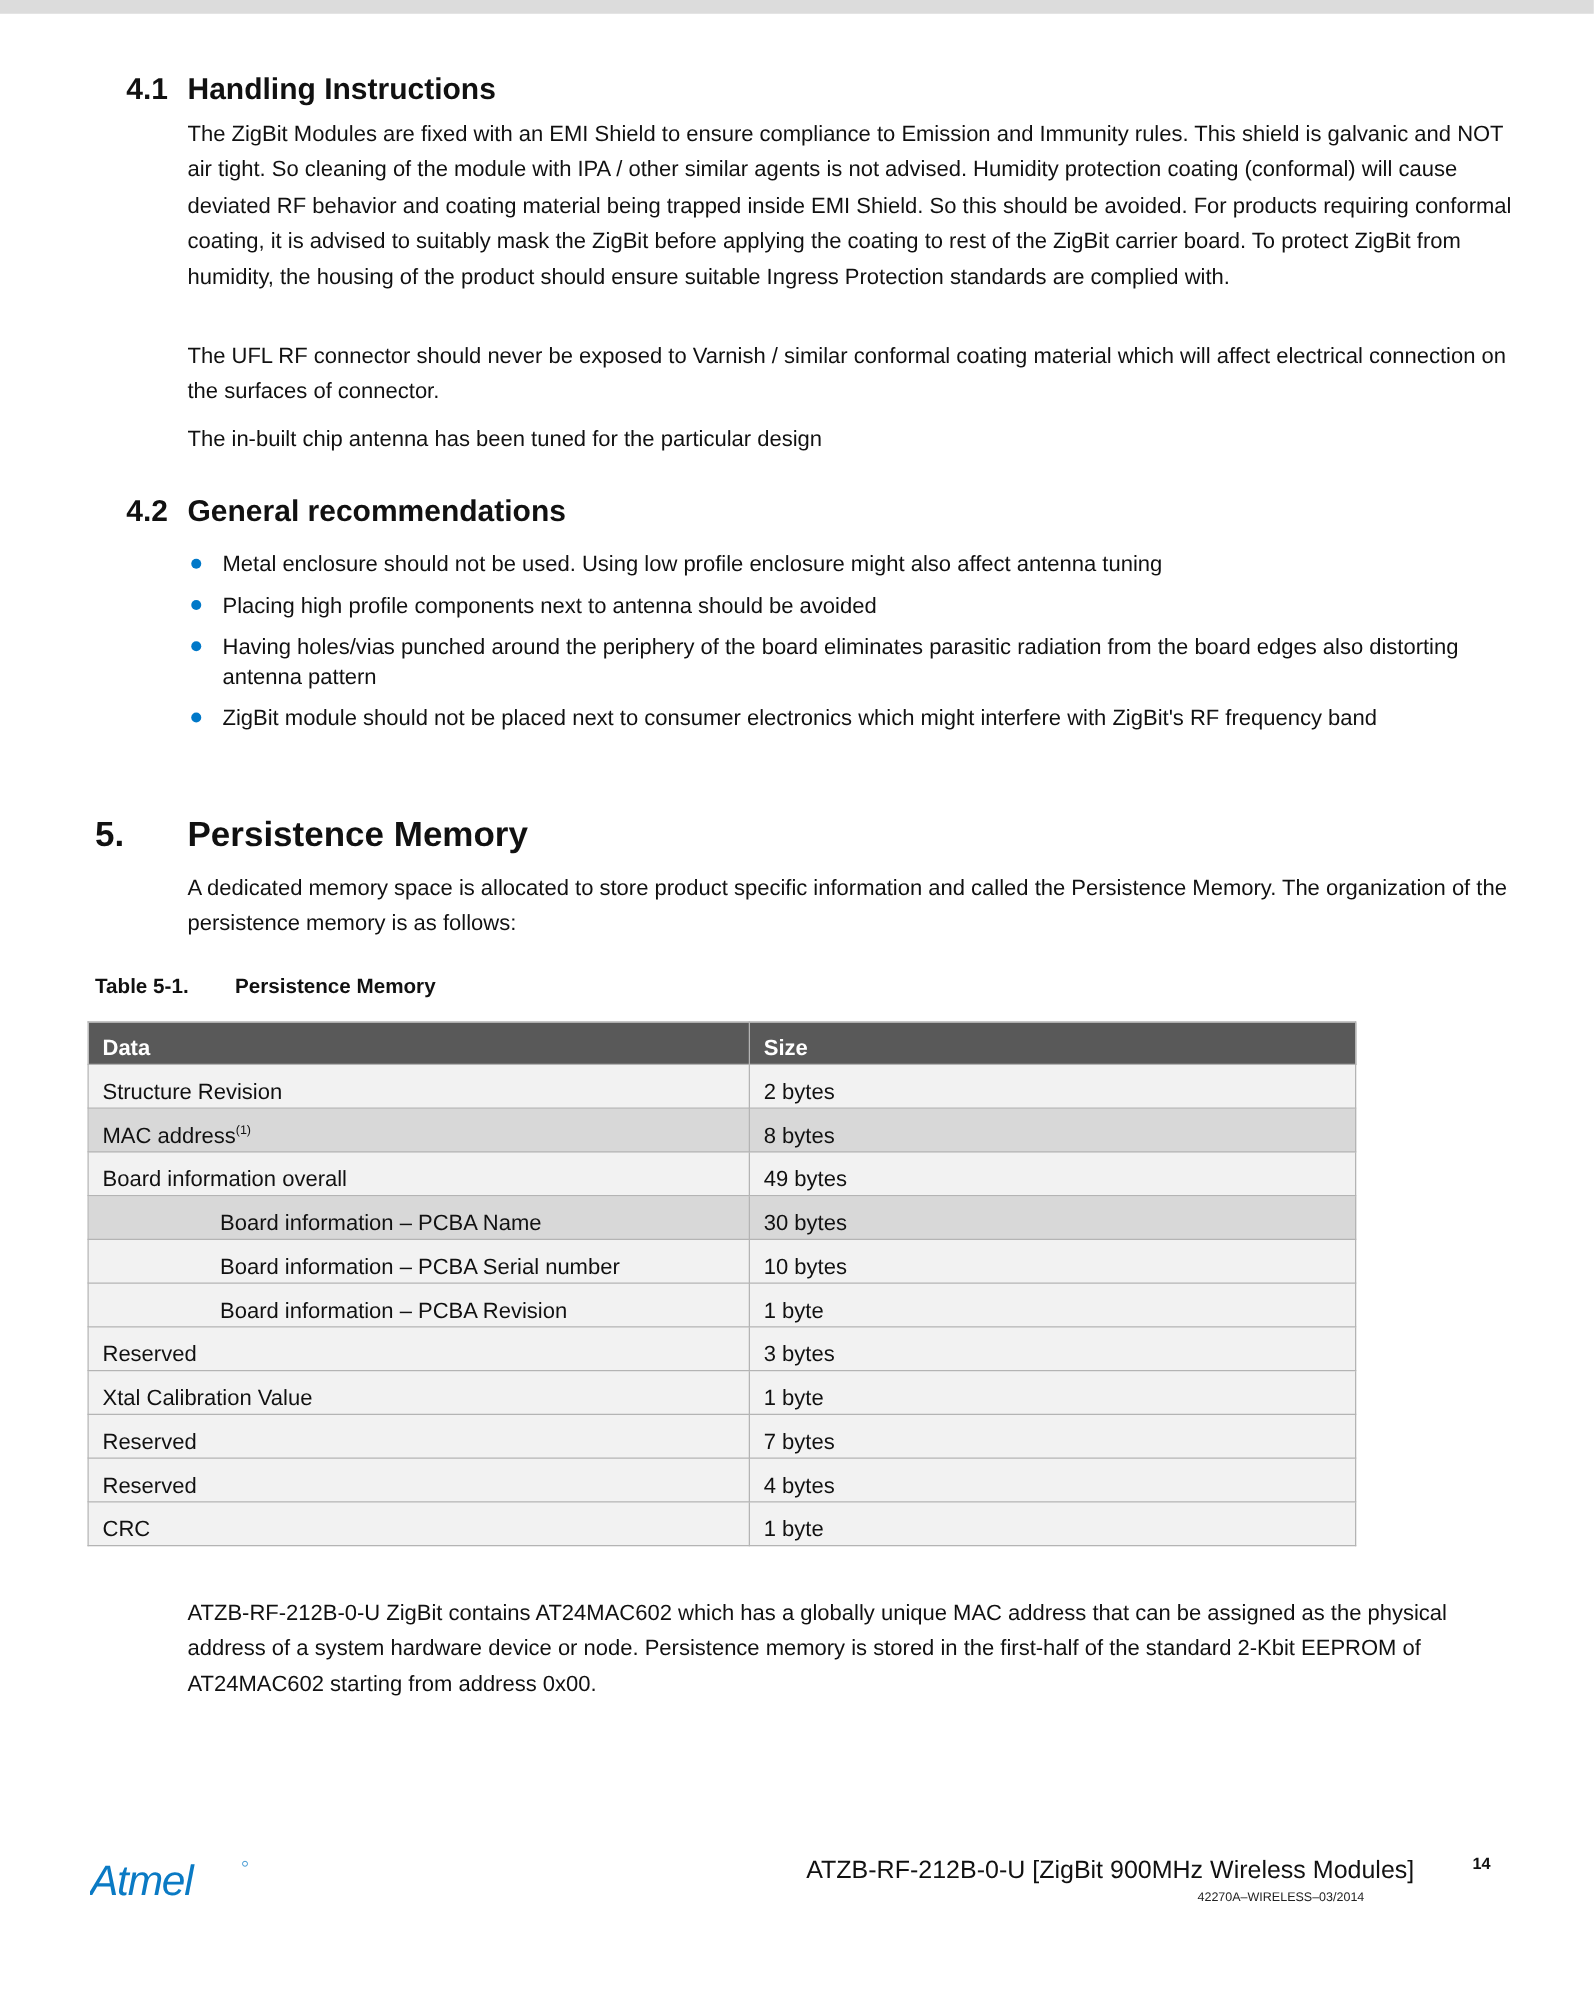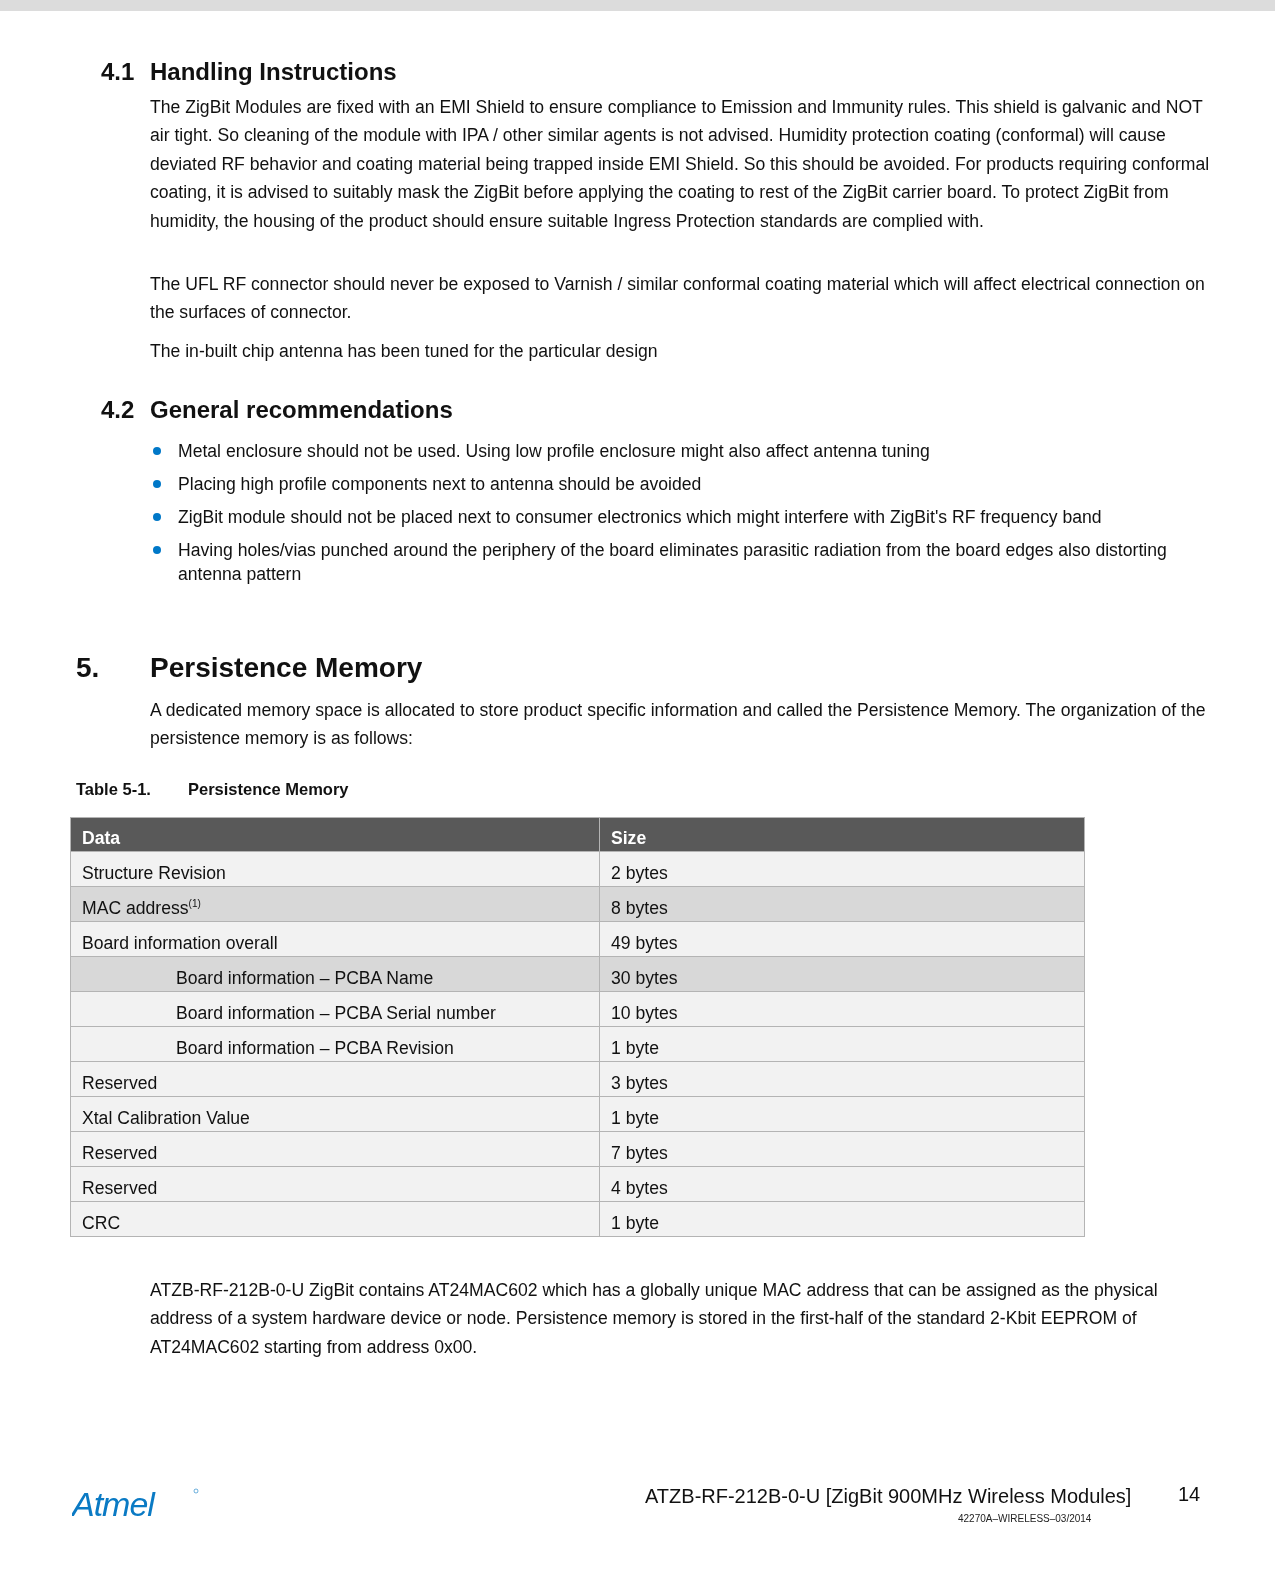--- a/index.html
+++ b/index.html
@@ -23,21 +23,21 @@
   .caption .ttl { position: absolute; left: 112px; white-space: nowrap; }
   table.mem { position: absolute; left: 70px; top: 817px; width: 1015px; border-collapse: collapse; font-size: 17.6px; }
   table.mem th, table.mem td { border: 1px solid #b4b4b4; height: 32px; padding: 0 11px; text-align: left; vertical-align: bottom; padding-bottom: 2px; }
   table.mem th { background: #595959; color: #fff; font-weight: bold; height: 31px; }
   table.mem tr.light td { background: #f2f2f2; }
   table.mem tr.dark td { background: #d8d8d8; }
   table.mem td.col1 { width: 506px; }
   td.indent span.txt { padding-left: 94px; }
   sup { font-size: 10px; }
   .footer-title { position: absolute; left: 645px; top: 1485px; font-size: 20px; white-space: nowrap; }
-  .page-num { position: absolute; left: 1178px; top: 1483px; font-size: 20px; }
+  .page-num { position: absolute; left: 1178px; top: 1483px; font-size: 13px; font-weight: bold; }
   .doc-code { position: absolute; left: 958px; top: 1513px; font-size: 10px; white-space: nowrap; color: #222; }
   .logo { position: absolute; left: 72px; top: 1487px; }
 </style>
 </head>
 <body>
 
 <div class="topbar"></div>
 
 <div class="h2" style="top:58px;">
   <span class="num">4.1</span>
@@ -47,22 +47,22 @@
 <div class="para" style="top:270px;">The UFL RF connector should never be exposed to Varnish / similar conformal coating material which will affect electrical connection on the surfaces of connector.</div>
 <div class="para" style="top:337px;">The in-built chip antenna has been tuned for the particular design</div>
 
 <div class="h2" style="top:396px;">
   <span class="num">4.2</span>
   <span class="title">General recommendations</span>
 </div>
 <ul class="bullets" style="top:439px;">
   <li><span class="dot" style="background: rgb(0, 120, 200);"></span><span>Metal enclosure should not be used. Using low profile enclosure might also affect antenna tuning</span></li>
   <li><span class="dot" style="background: rgb(0, 120, 200);"></span><span>Placing high profile components next to antenna should be avoided</span></li>
+  <li><span class="dot" style="background: rgb(0, 120, 200);"></span><span>Having holes/vias punched around the periphery of the board eliminates parasitic radiation from the board edges also distorting antenna pattern</span></li>
   <li><span class="dot" style="background: rgb(0, 120, 200);"></span><span>ZigBit module should not be placed next to consumer electronics which might interfere with ZigBit's RF frequency band</span></li>
-  <li><span class="dot" style="background: rgb(0, 120, 200);"></span><span>Having holes/vias punched around the periphery of the board eliminates parasitic radiation from the board edges also distorting antenna pattern</span></li>
 </ul>
 
 <div class="h1" style="top:652px;">
   <span class="num">5.</span>
   <span class="title">Persistence Memory</span>
 </div>
 <div class="para" style="top:696px;">A dedicated memory space is allocated to store product specific information and called the Persistence Memory. The organization of the persistence memory is as follows:</div>
 
 <div class="caption">
   <span class="lbl">Table 5-1.</span>

